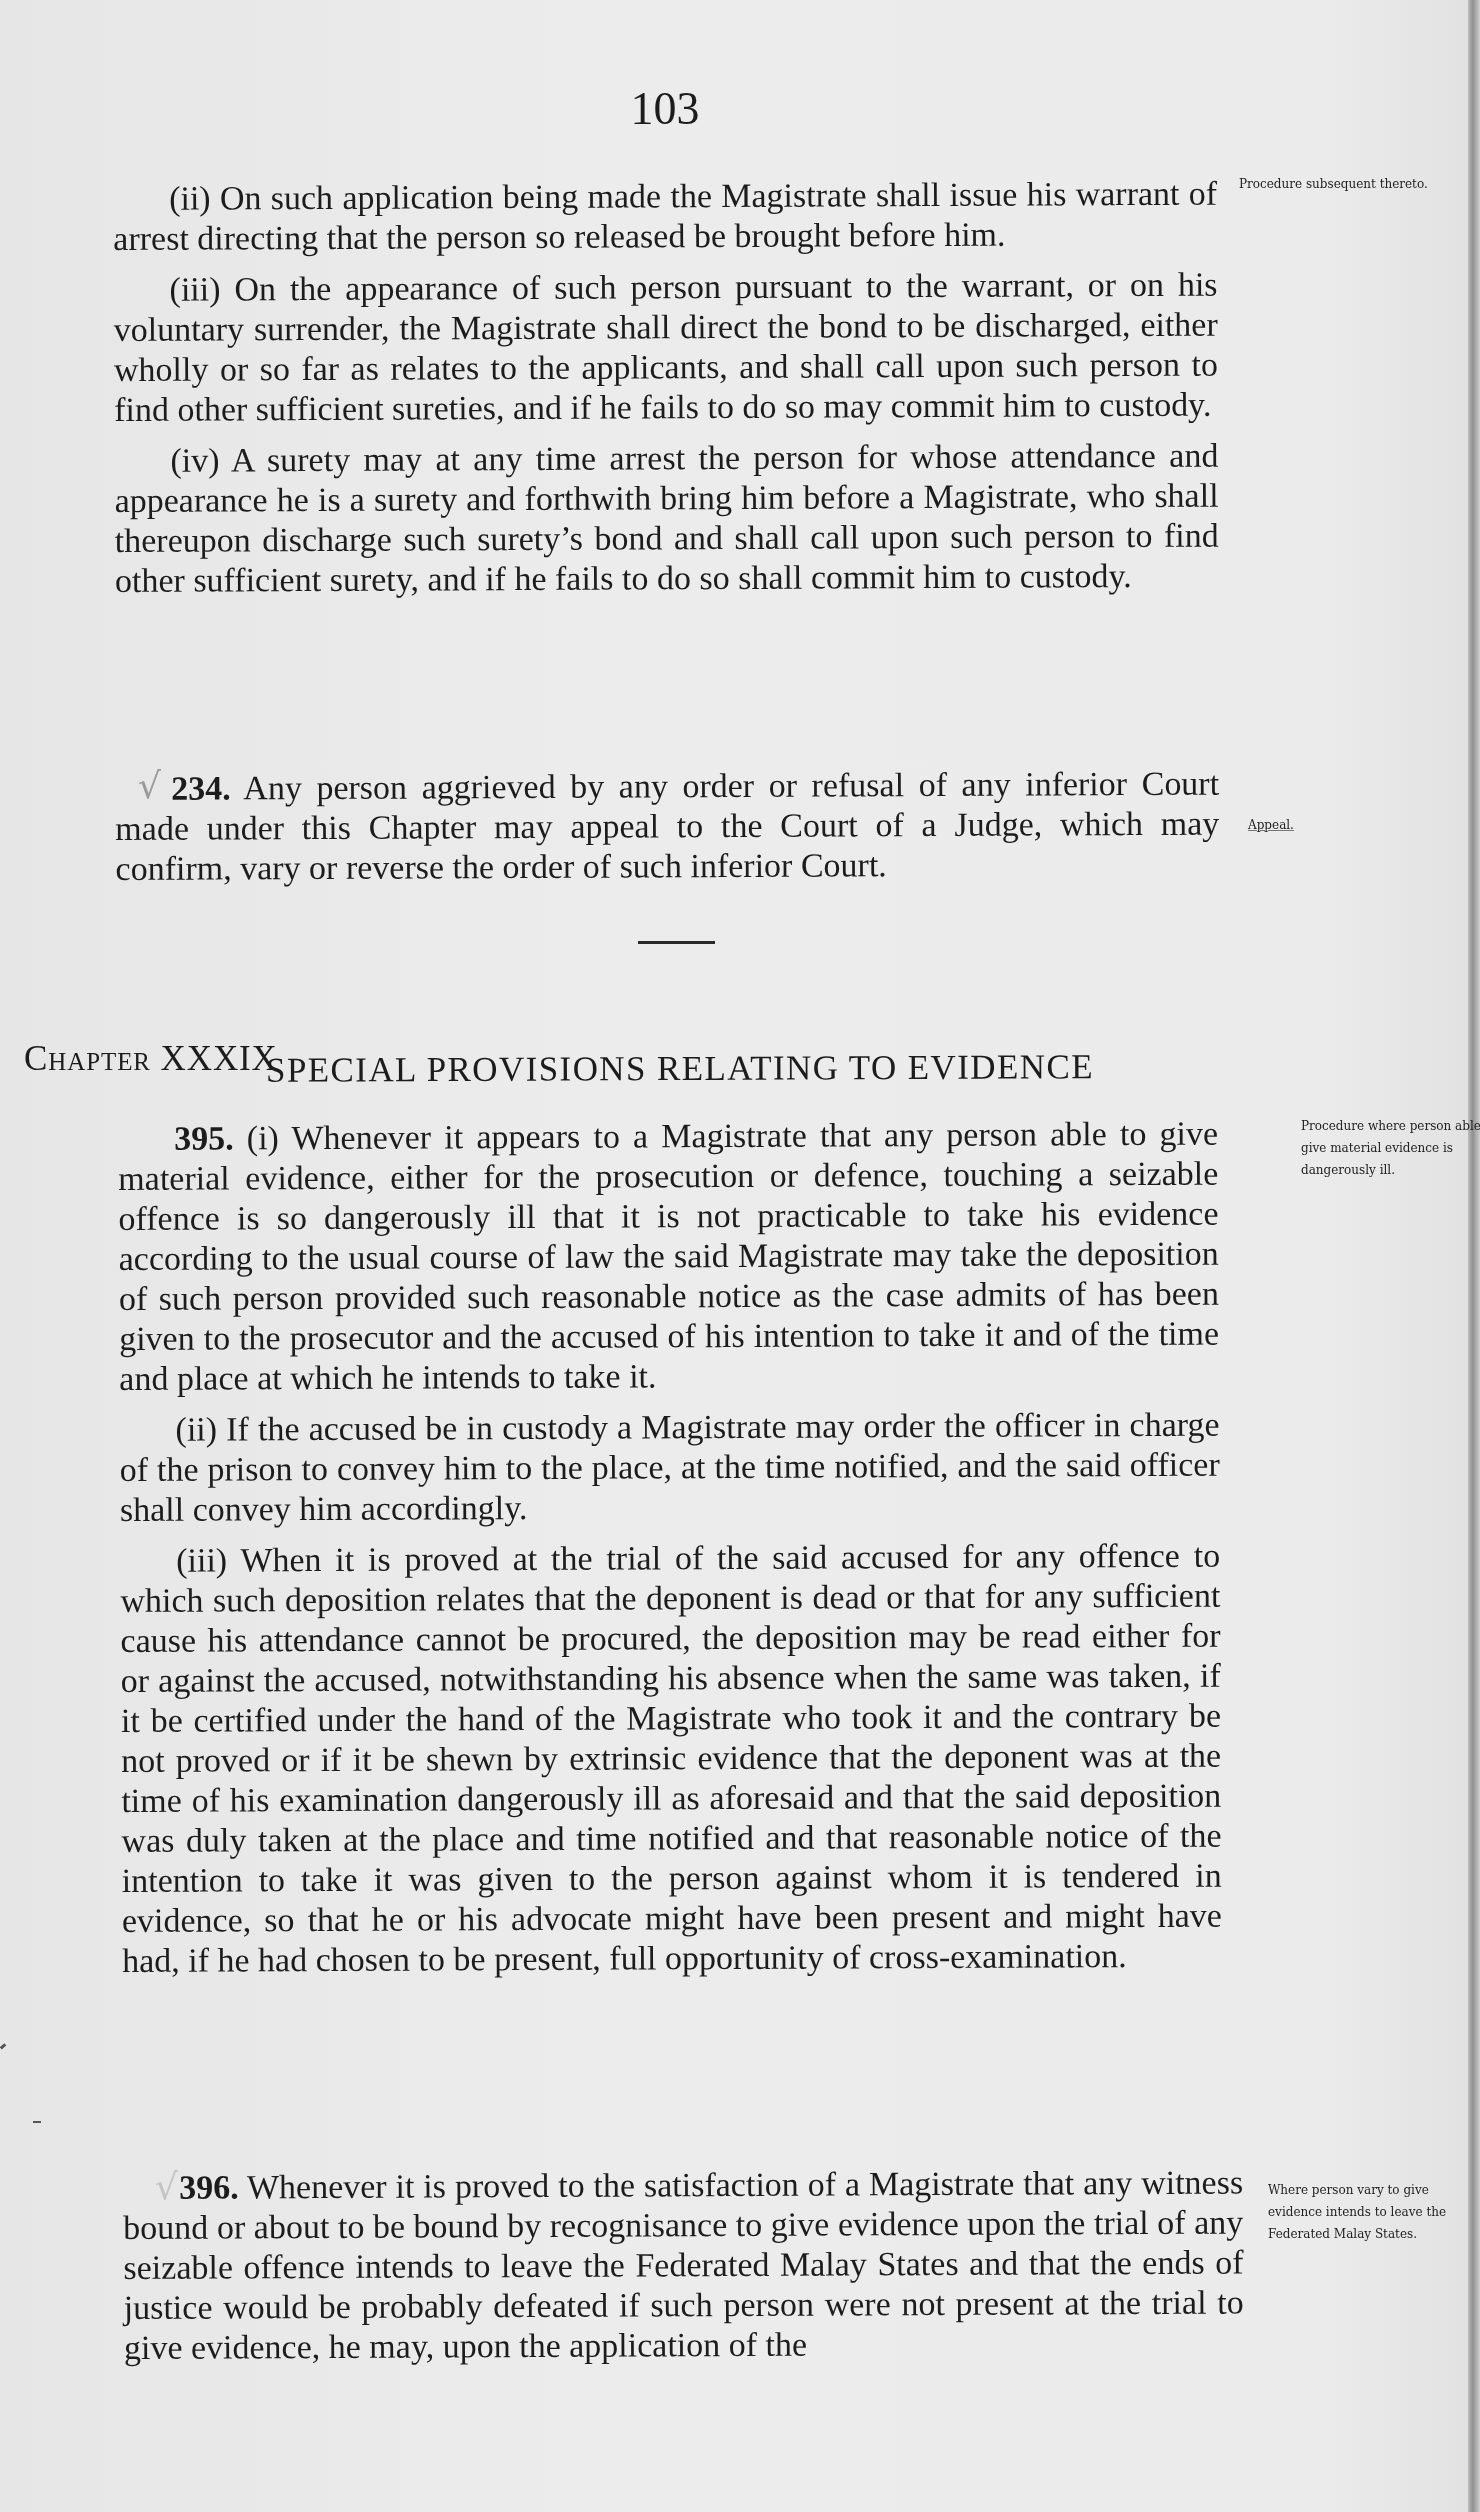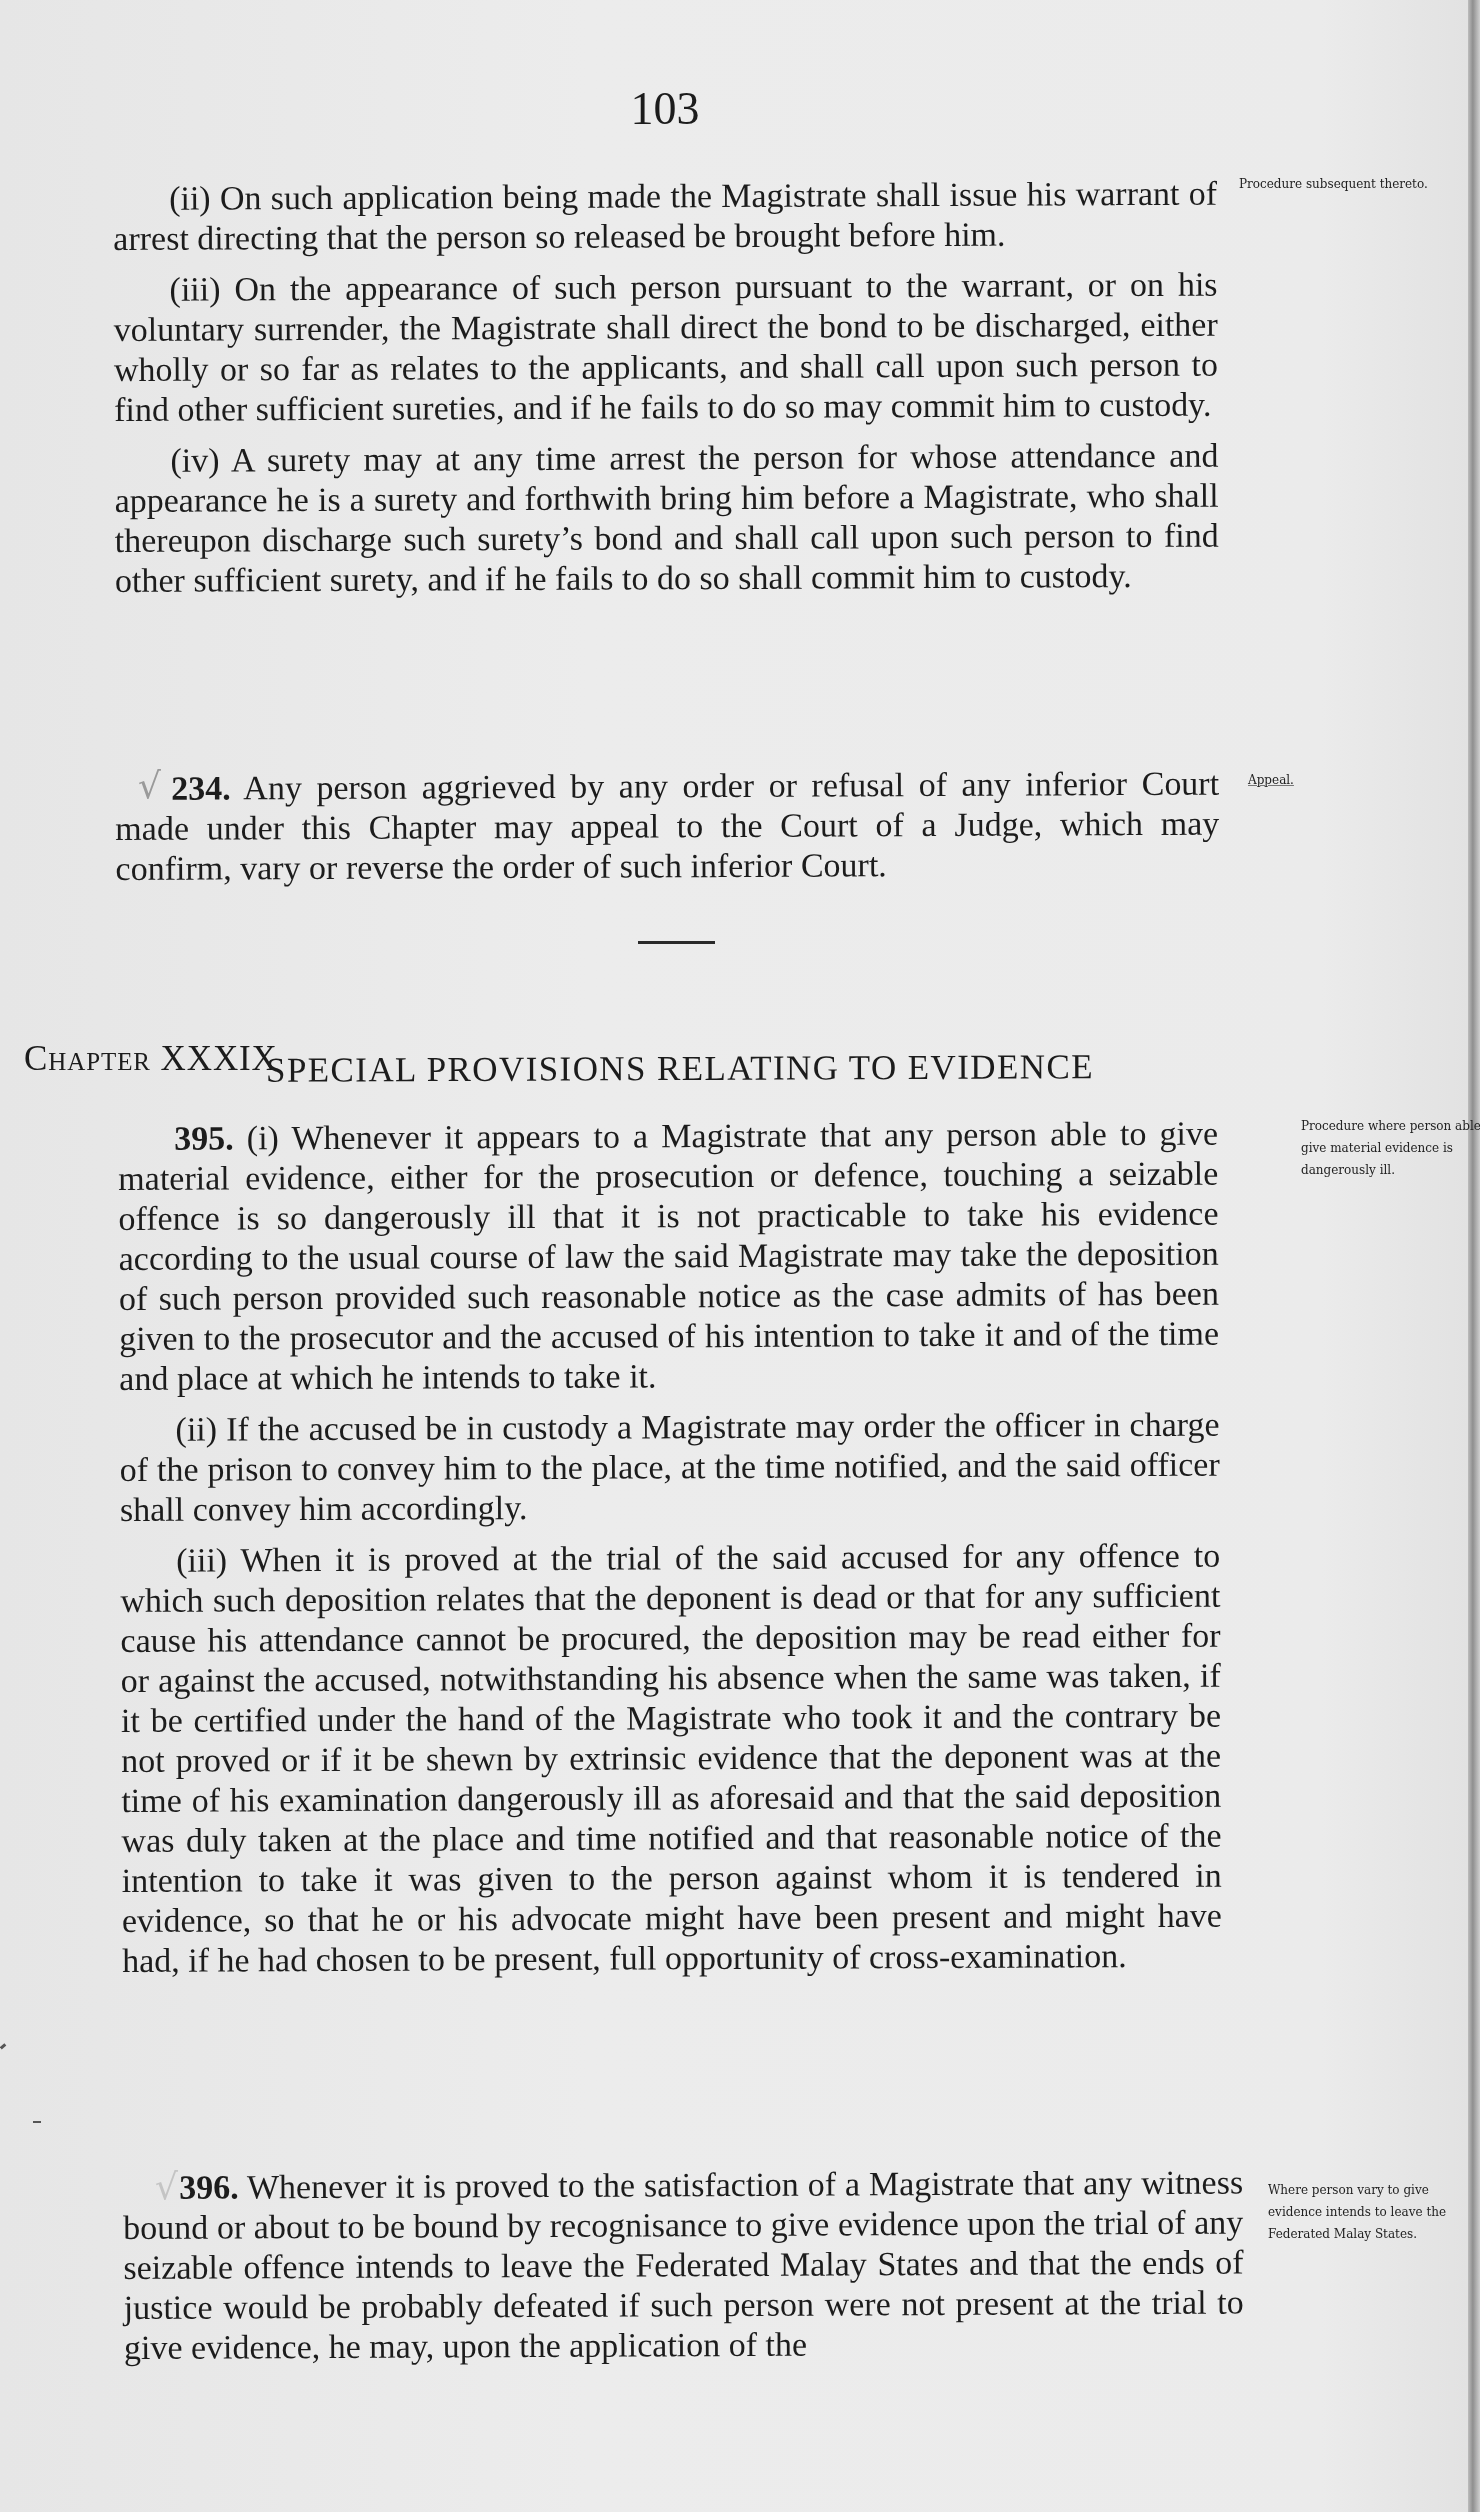--- a/index.html
+++ b/index.html
@@ -65,21 +65,21 @@
   <p class="para indent">(ii) On such application being made the Magistrate shall issue his warrant of arrest directing that the person so released be brought before him.</p>
   <p class="para indent" style="margin-top:11px;">(iii) On the appearance of such person pursuant to the warrant, or on his voluntary surrender, the Magistrate shall direct the bond to be discharged, either wholly or so far as relates to the applicants, and shall call upon such person to find other sufficient sureties, and if he fails to do so may commit him to custody.</p>
   <p class="para indent" style="margin-top:11px;">(iv) A surety may at any time arrest the person for whose attendance and appearance he is a surety and forthwith bring him before a Magistrate, who shall thereupon discharge such surety’s bond and shall call upon such person to find other sufficient surety, and if he fails to do so shall commit him to custody.</p>
 </div>
 <div class="margin-note" style="top:173px;">Procedure subsequent thereto.</div>
 
 <span class="pencil-check" style="left:138px; top:765px;">√</span>
 <div class="column" style="top:769px; left:115px;">
   <p class="para indent"><span class="sec-num">234.</span> <span>Any person aggrieved by any order or refusal of any inferior Court made under this Chapter may appeal to the Court of a Judge, which may confirm, vary or reverse the order of such inferior Court.</span></p>
 </div>
-<div class="margin-note" style="top:769px; left:1248px;"><span class="u">Appeal.</span></div>
+<div class="margin-note" style="top:814px; left:1248px;"><span class="u">Appeal.</span></div>
 
 <div class="rule"></div>
 
 <div class="chapter-label">Chapter XXXIX</div>
 <div class="chapter-title">SPECIAL PROVISIONS RELATING TO EVIDENCE</div>
 
 <div class="column" style="top:1119px; left:118px; width:1100px;">
   <p class="para indent"><span class="sec-num">395.</span> <span>(i) Whenever it appears to a Magistrate that any person able to give material evidence, either for the prosecution or defence, touching a seizable offence is so dangerously ill that it is not practicable to take his evidence according to the usual course of law the said Magistrate may take the deposition of such person provided such reasonable notice as the case admits of has been given to the prosecutor and the accused of his intention to take it and of the time and place at which he intends to take it.</span></p>
   <p class="para indent" style="margin-top:11px;">(ii) If the accused be in custody a Magistrate may order the officer in charge of the prison to convey him to the place, at the time notified, and the said officer shall convey him accordingly.</p>
   <p class="para indent" style="margin-top:11px;">(iii) When it is proved at the trial of the said accused for any offence to which such deposition relates that the deponent is dead or that for any sufficient cause his attendance cannot be procured, the deposition may be read either for or against the accused, notwithstanding his absence when the same was taken, if it be certified under the hand of the Magistrate who took it and the contrary be not proved or if it be shewn by extrinsic evidence that the deponent was at the time of his examination dangerously ill as aforesaid and that the said deposition was duly taken at the place and time notified and that reasonable notice of the intention to take it was given to the person against whom it is tendered in evidence, so that he or his advocate might have been present and might have had, if he had chosen to be present, full opportunity of cross-examination.</p>

